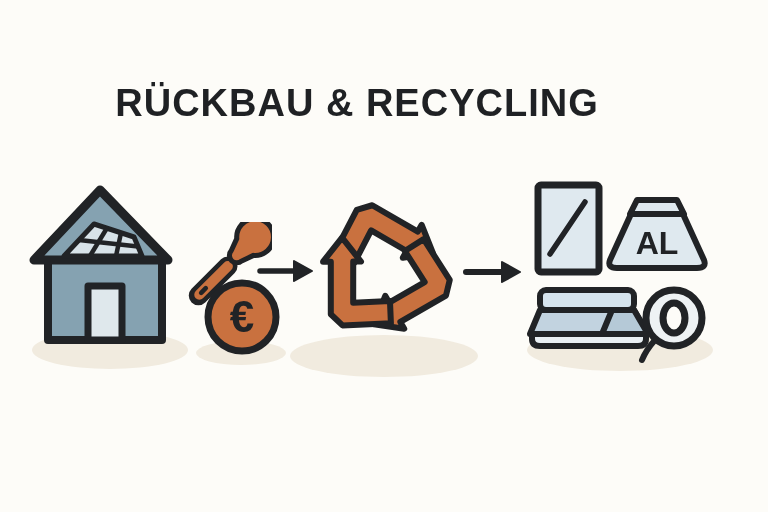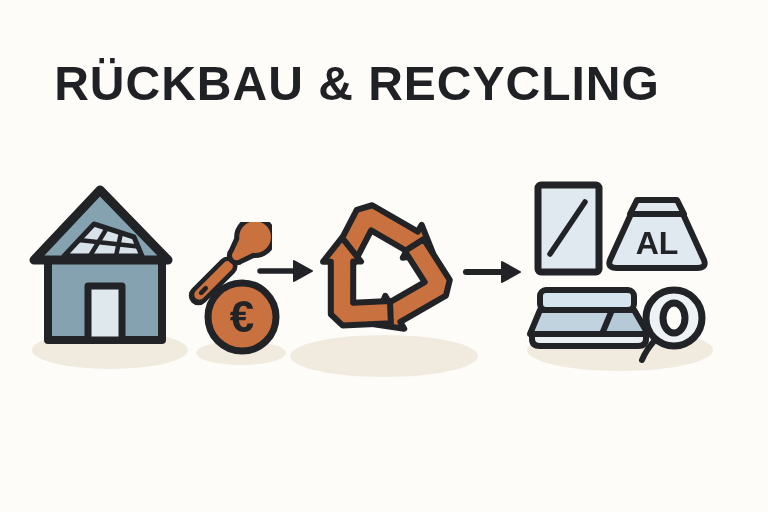--- a/index.html
+++ b/index.html
@@ -2,22 +2,22 @@
 <html><head>
 <meta charset="utf-8">
 <style>
   html,body{margin:0;padding:0;}
   .canvas{
     position:relative;width:768px;height:512px;
     background:#fdfcf8;overflow:hidden;
     font-family:"Liberation Sans",sans-serif;
   }
   .title{
-    position:absolute;left:0;top:62px;width:714px;
-    text-align:center;font-size:48px;font-weight:bold;
+    position:absolute;left:0;top:81px;width:714px;
+    text-align:center;font-size:38px;font-weight:bold;
     letter-spacing:1px;color:#1f2124;line-height:44px;
     white-space:nowrap;
   }
   .shadow{position:absolute;background:#f1ebdf;border-radius:50%;}
   .shadow-house{left:32px;top:331px;width:156px;height:38px;}
   .shadow-tool{left:196px;top:341px;width:90px;height:24px;}
   .shadow-recycle{left:290px;top:335px;width:188px;height:42px;}
   .shadow-materials{left:527px;top:329px;width:186px;height:42px;}
   .abs{position:absolute;}
   svg text{font-family:"Liberation Sans",sans-serif;font-weight:bold;}

